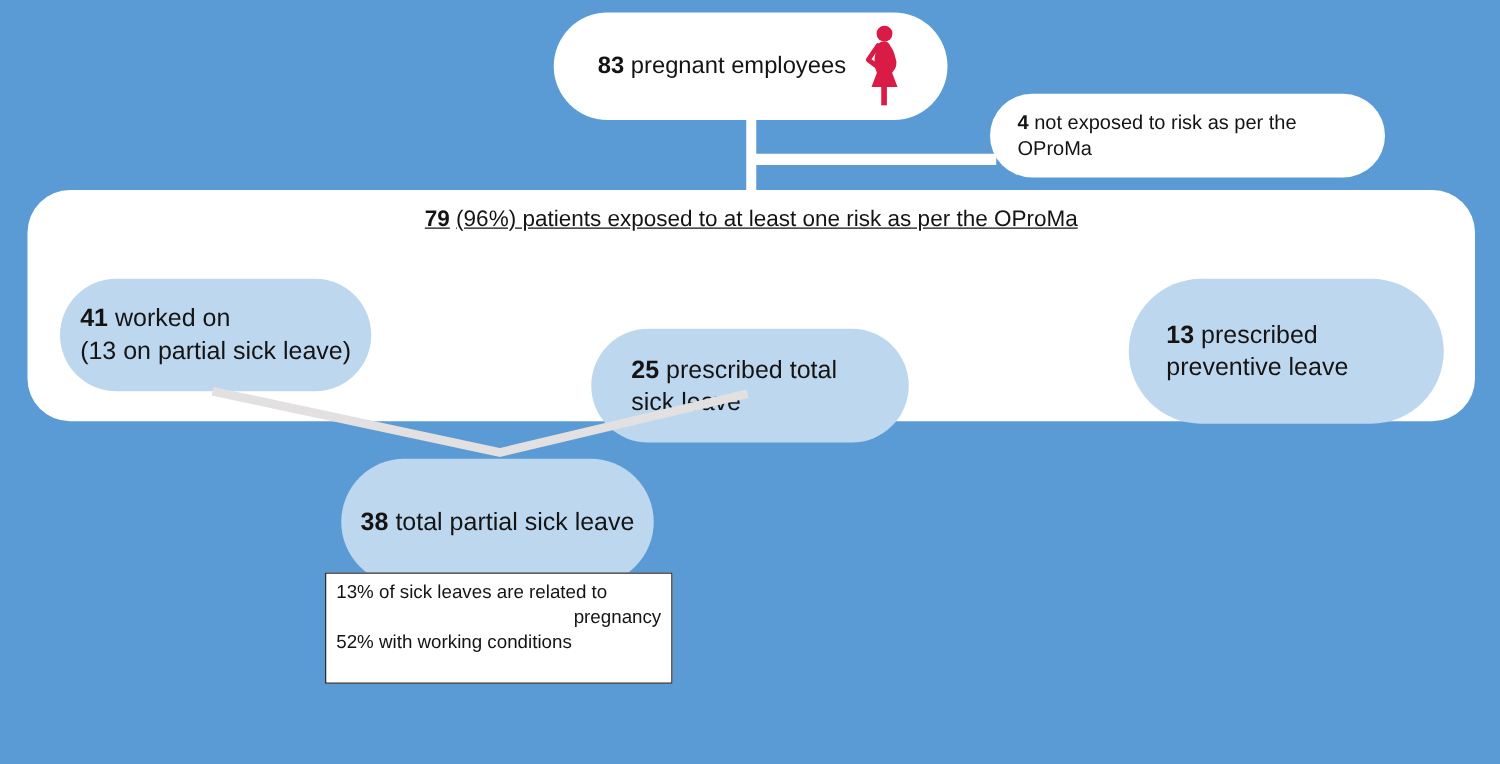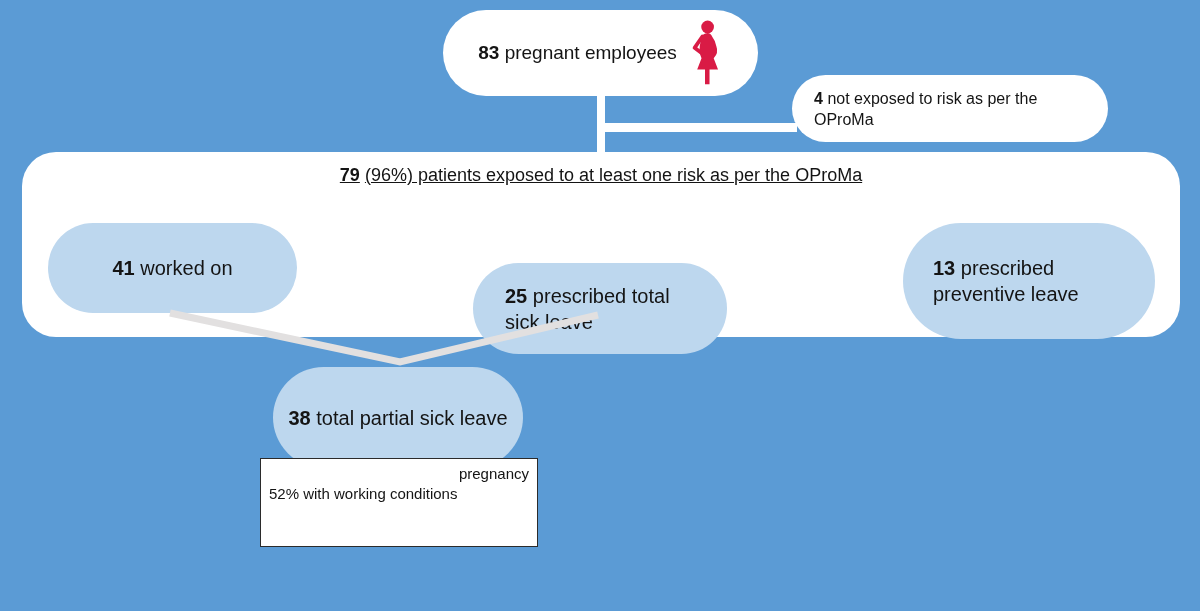--- a/index.html
+++ b/index.html
@@ -115,20 +115,21 @@
     <span>
       <span class="num">4</span><span class="lbl">not exposed to risk as per the OProMa</span>
     </span>
   </div>
 
   <div class="node pill blue-bg sub-pill node-41">
     <div>
       <div>
         <span class="num">41</span><span class="lbl">worked on</span>
       </div>
+      <div>(13 on partial sick leave)</div>
     </div>
   </div>
 
   <div class="node pill blue-bg sub-pill node-25">
     <div>
       <span class="num">25</span><span class="lbl">prescribed total sick leave</span>
     </div>
   </div>
 
   <div class="node pill blue-bg sub-pill node-13">
@@ -137,20 +138,21 @@
     </div>
   </div>
 
   <div class="node pill blue-bg sub-pill node-38">
     <div>
       <span class="num">38</span><span class="lbl">total partial sick leave</span>
     </div>
   </div>
 
   <div class="notes-box">
+    <div>13% of sick leaves are related to</div>
     <div class="indent">pregnancy</div>
     <div>52% with working conditions</div>
   </div>
 
   <svg class="connectors" viewBox="0 0 1200 611">
     <rect x="597" y="94" width="8" height="60" fill="#ffffff"></rect>
     <rect x="601" y="123" width="196" height="9" fill="#ffffff"></rect>
     <path d="M170 313 L400 362 L598 315" fill="none" stroke="#e2e0e0" stroke-width="7" stroke-linejoin="miter"></path>
   </svg>
 

